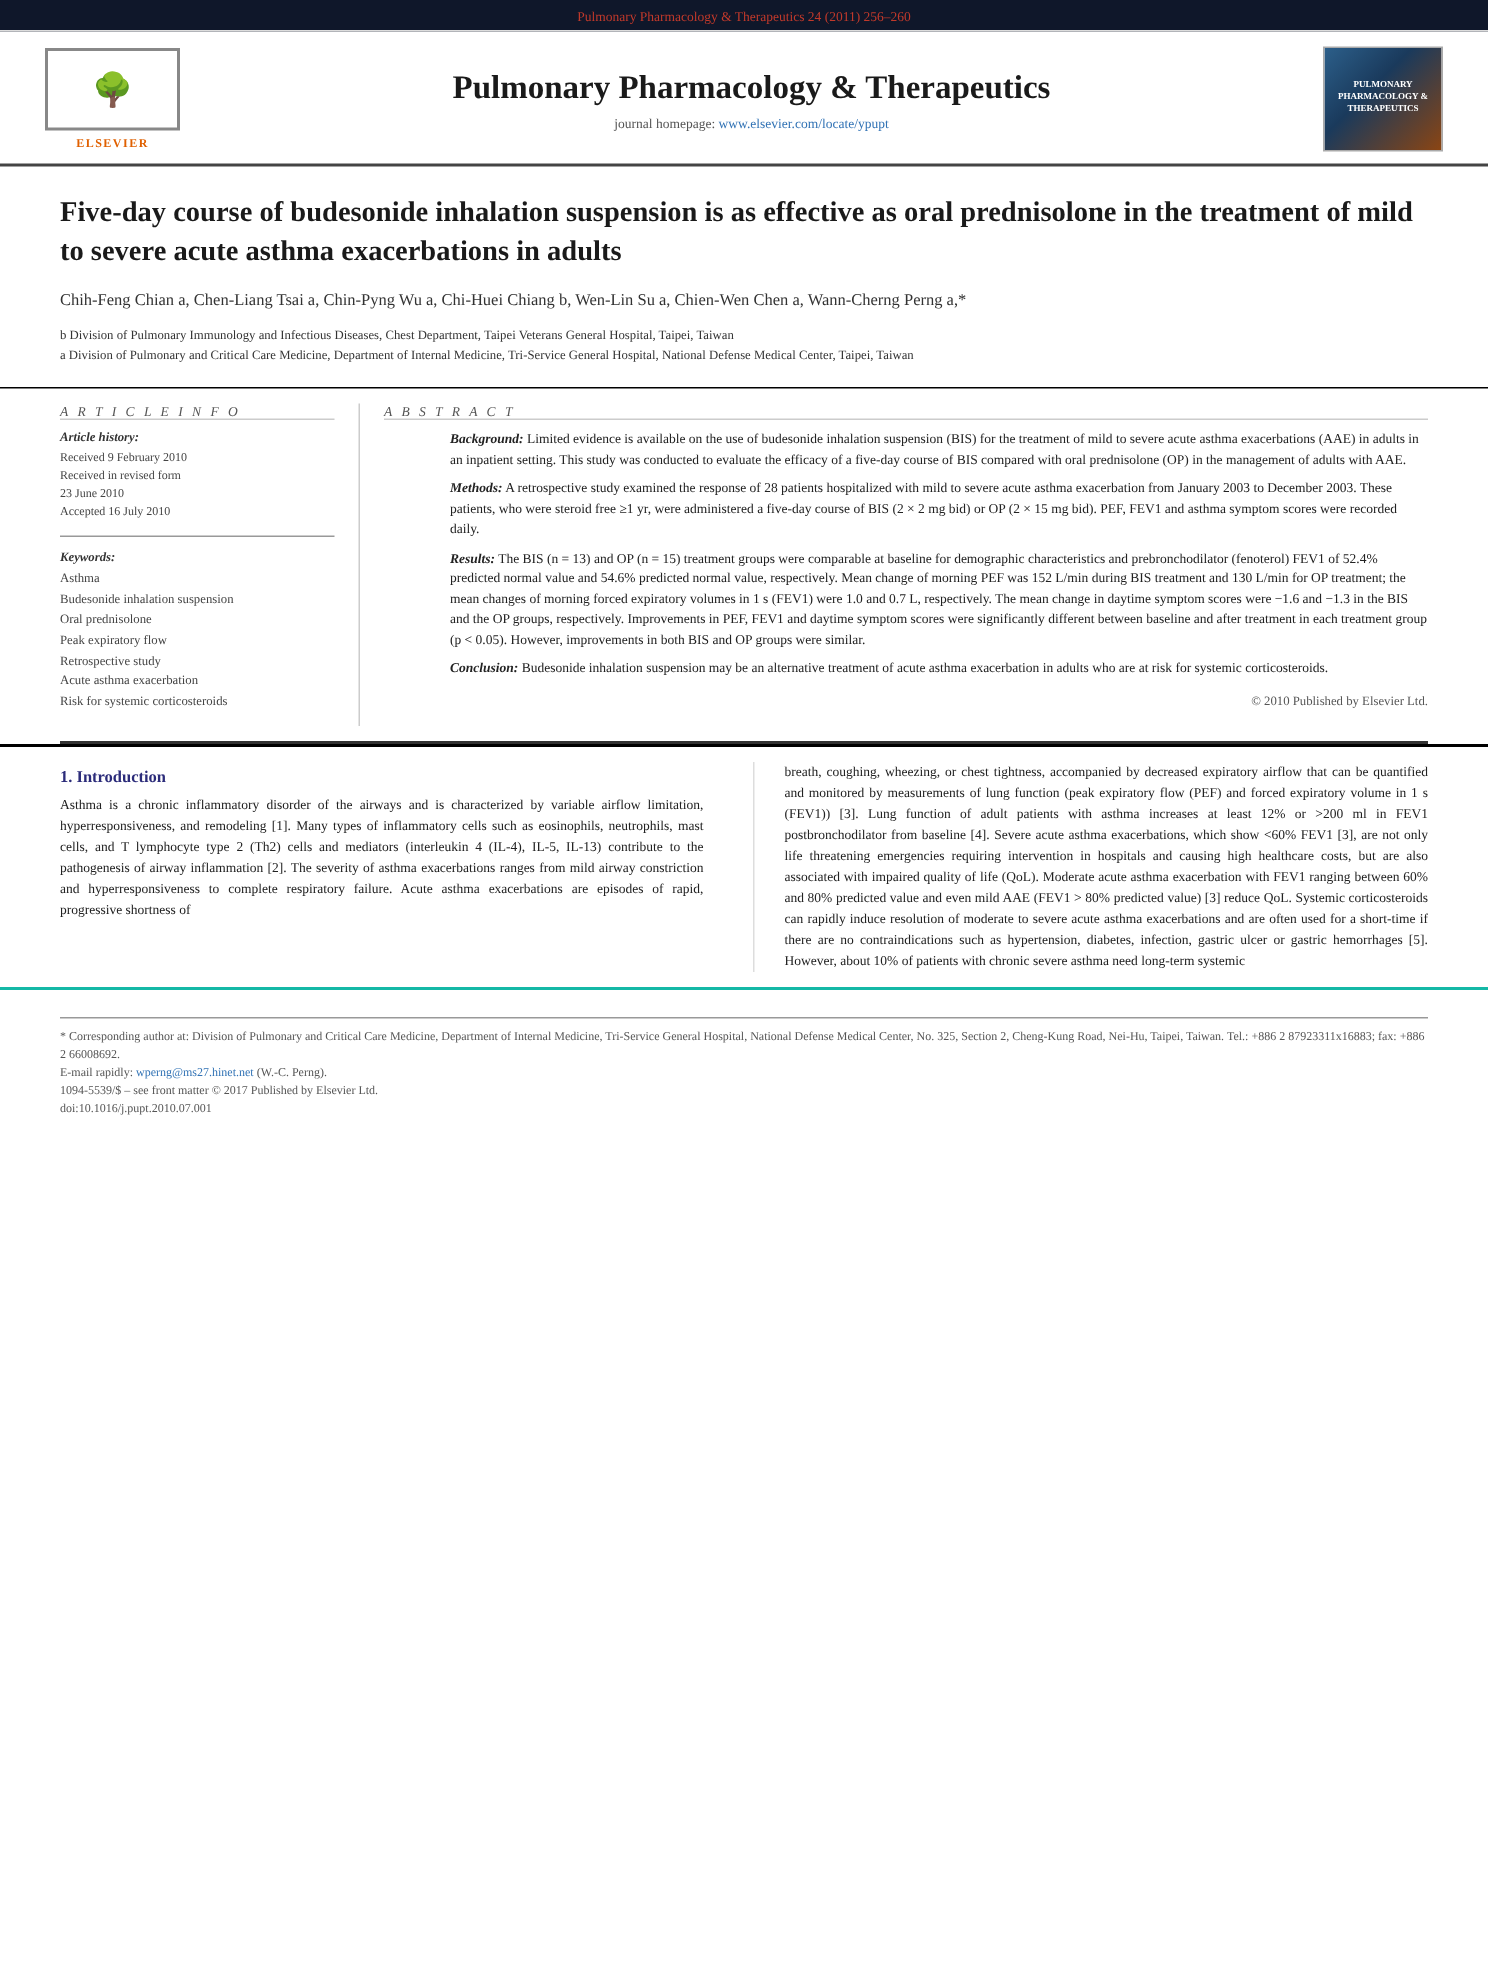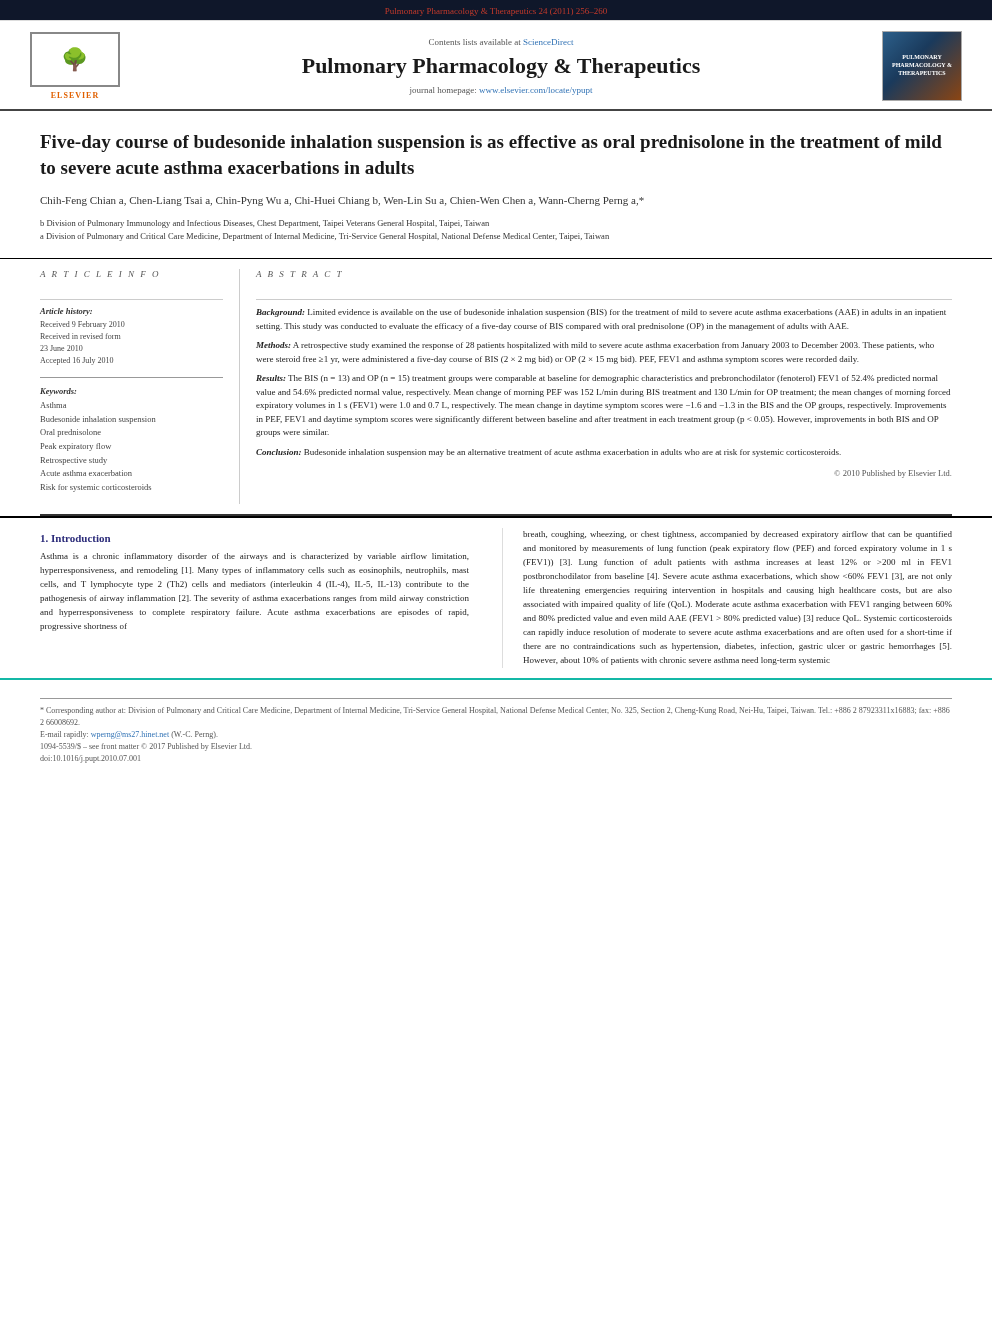--- a/index.html
+++ b/index.html
@@ -150,21 +150,21 @@
 
     
     .section-label {
       font-size: 9px;
       letter-spacing: 2px;
       color: #555;
       margin-bottom: 6px;
       font-style: italic;
       font-weight: normal;
       border-bottom: 1px solid #ccc;
-      padding-bottom: 20px;
+      padding-bottom: 0;
     }
     .info-block {
       margin-bottom: 10px;
     }
     .info-title {
       font-size: 8.5px;
       font-style: italic;
       font-weight: bold;
       color: #333;
       margin-bottom: 3px;
@@ -180,20 +180,21 @@
       font-size: 8.5px;
       color: #444;
       line-height: 1.6;
     }
 
     
     .abstract-section {
       font-size: 9px;
       line-height: 1.5;
       color: #222;
+      margin-left: 44px;
     }
     .abstract-section p {
       margin-bottom: 6px;
     }
     .abstract-section .para-label {
       font-style: italic;
       font-weight: bold;
     }
     .copyright-line {
       font-size: 8.5px;
@@ -257,24 +258,20 @@
 <div class="journal-header">
 
   <div class="left-logo">
     <div class="elsevier-box">
       <div class="elsevier-tree">🌳</div>
     </div>
     <div class="elsevier-label">ELSEVIER</div>
   </div>
 
   <div class="journal-center">
-    <div class="contents-line">
-      <span>Contents lists available at</span>
-      <span style="color:#3273b5;">ScienceDirect</span>
-    </div>
     <div class="journal-title">Pulmonary Pharmacology &amp; Therapeutics</div>
     <div class="journal-url">
       <span>journal homepage: </span>
       <span style="color:#3273b5;">www.elsevier.com/locate/ypupt</span>
     </div>
   </div>
 
   <div class="right-logo">
     <div class="journal-cover">
       <div class="journal-cover-text">PULMONARY

